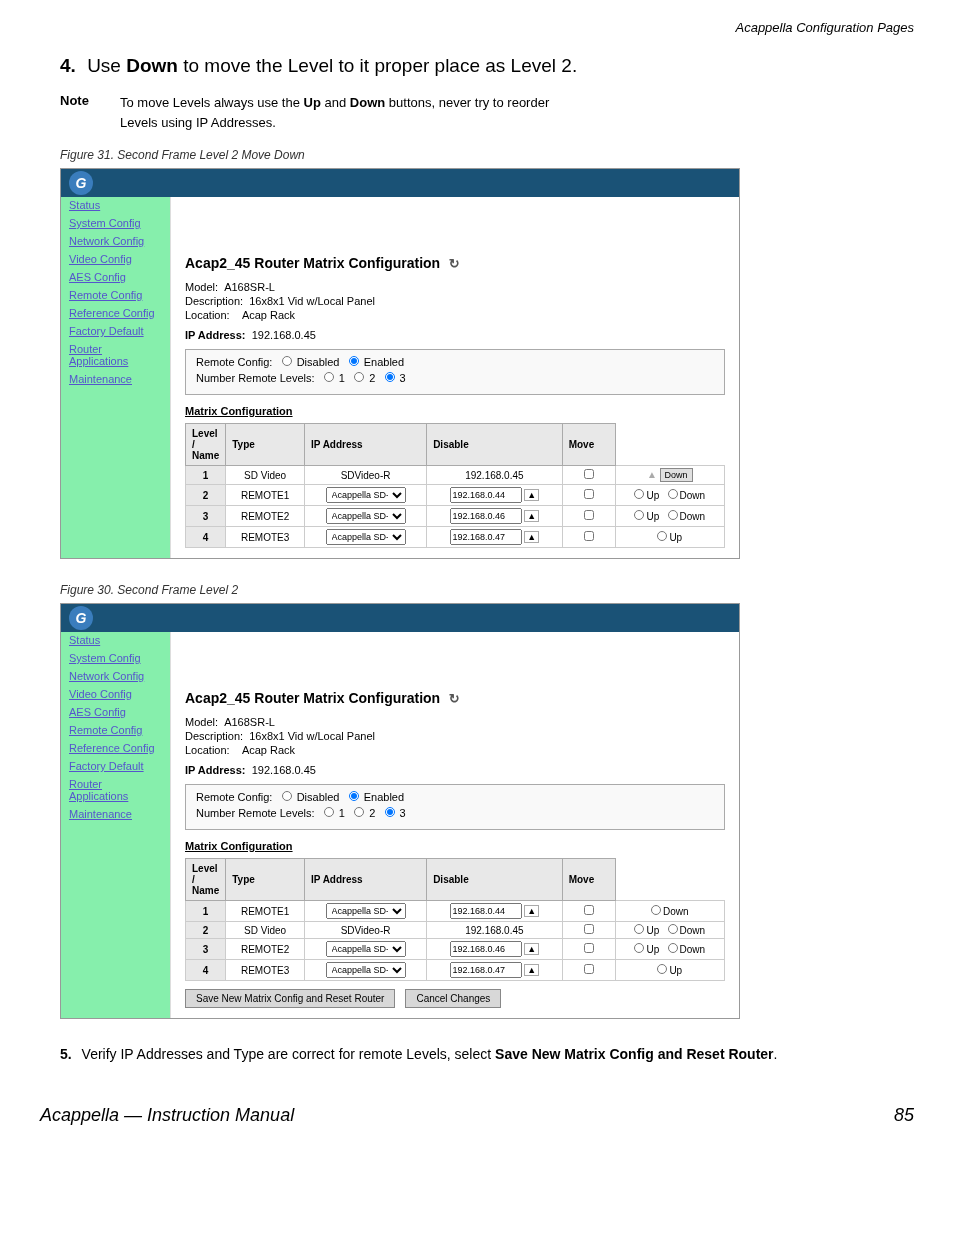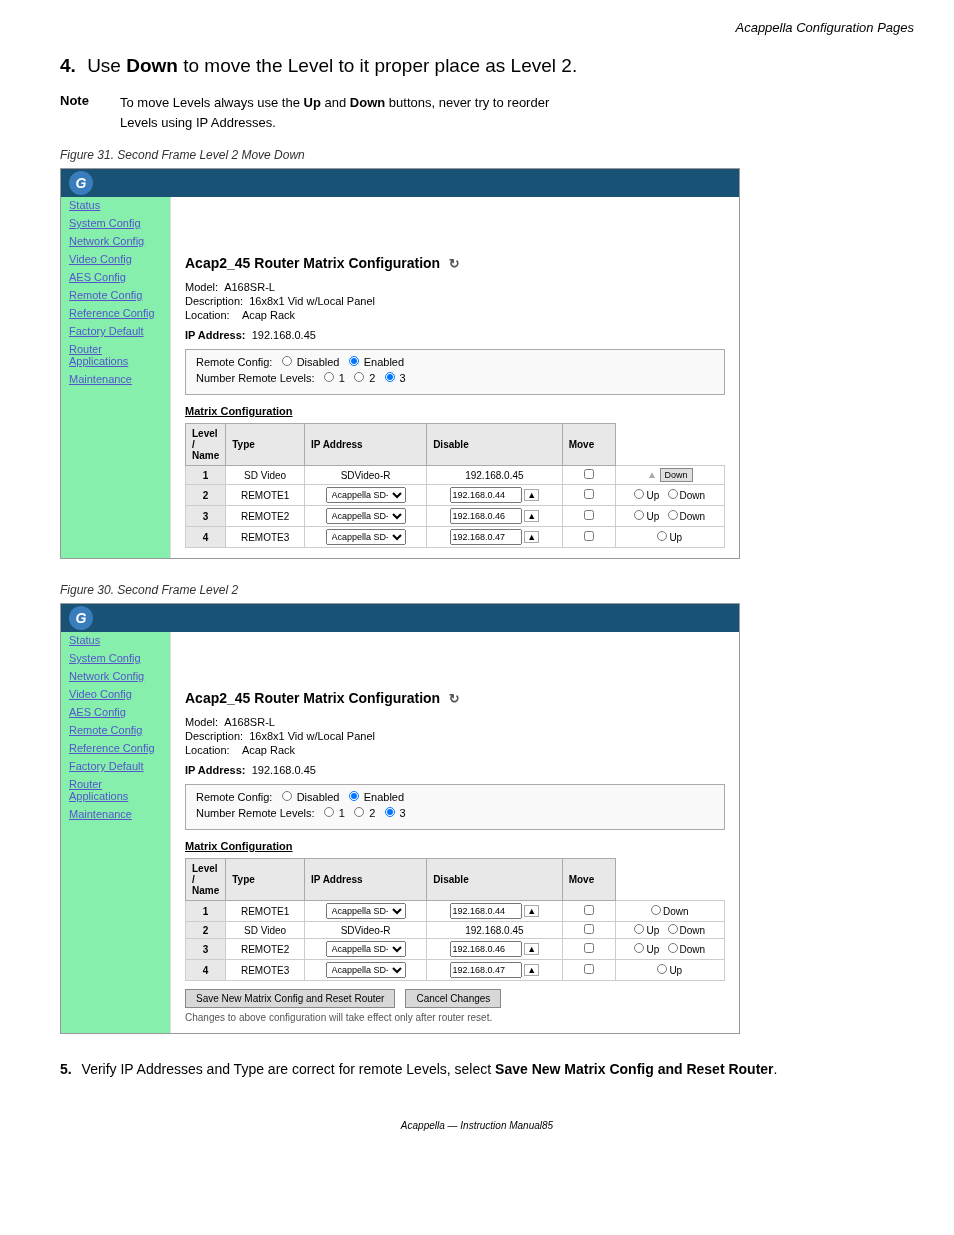--- a/index.html
+++ b/index.html
@@ -214,24 +214,24 @@
       margin-top: 4px;
     }
     .step5-line {
       font-size: 14px;
       margin-top: 20px;
       margin-left: 20px;
       line-height: 1.6;
     }
     .page-footer {
       display: flex;
-      justify-content: center;
+      justify-content: space-between;
       margin-top: 40px;
       font-style: italic;
-      font-size: 10px;
+      font-size: 18px;
     }
     .arrow-icon {
       display: inline-block;
       font-size: 9px;
       border: 1px solid #aaa;
       padding: 0 2px;
       cursor: pointer;
     }
   </style>
 </head>
@@ -539,21 +539,20 @@
             <td class="move-cell">
               <input type="radio" class="radio-input" style="">Up
             </td>
           </tr>
         </tbody>
       </table>
       <div class="bottom-buttons">
         <button class="bottom-btn">Save New Matrix Config and Reset Router</button>
         <button class="bottom-btn">Cancel Changes</button>
       </div>
-      <div class="changes-note">Changes to above configuration will take effect only after router reset.</div>
     </div>
   </div>
 </div>
 
 <div class="step5-line">
   <span class="step-number">5.</span>
   Verify IP Addresses and Type are correct for remote Levels, select <strong>Save New Matrix Config and Reset Router</strong>.
 </div>
 
 <div class="page-footer">

